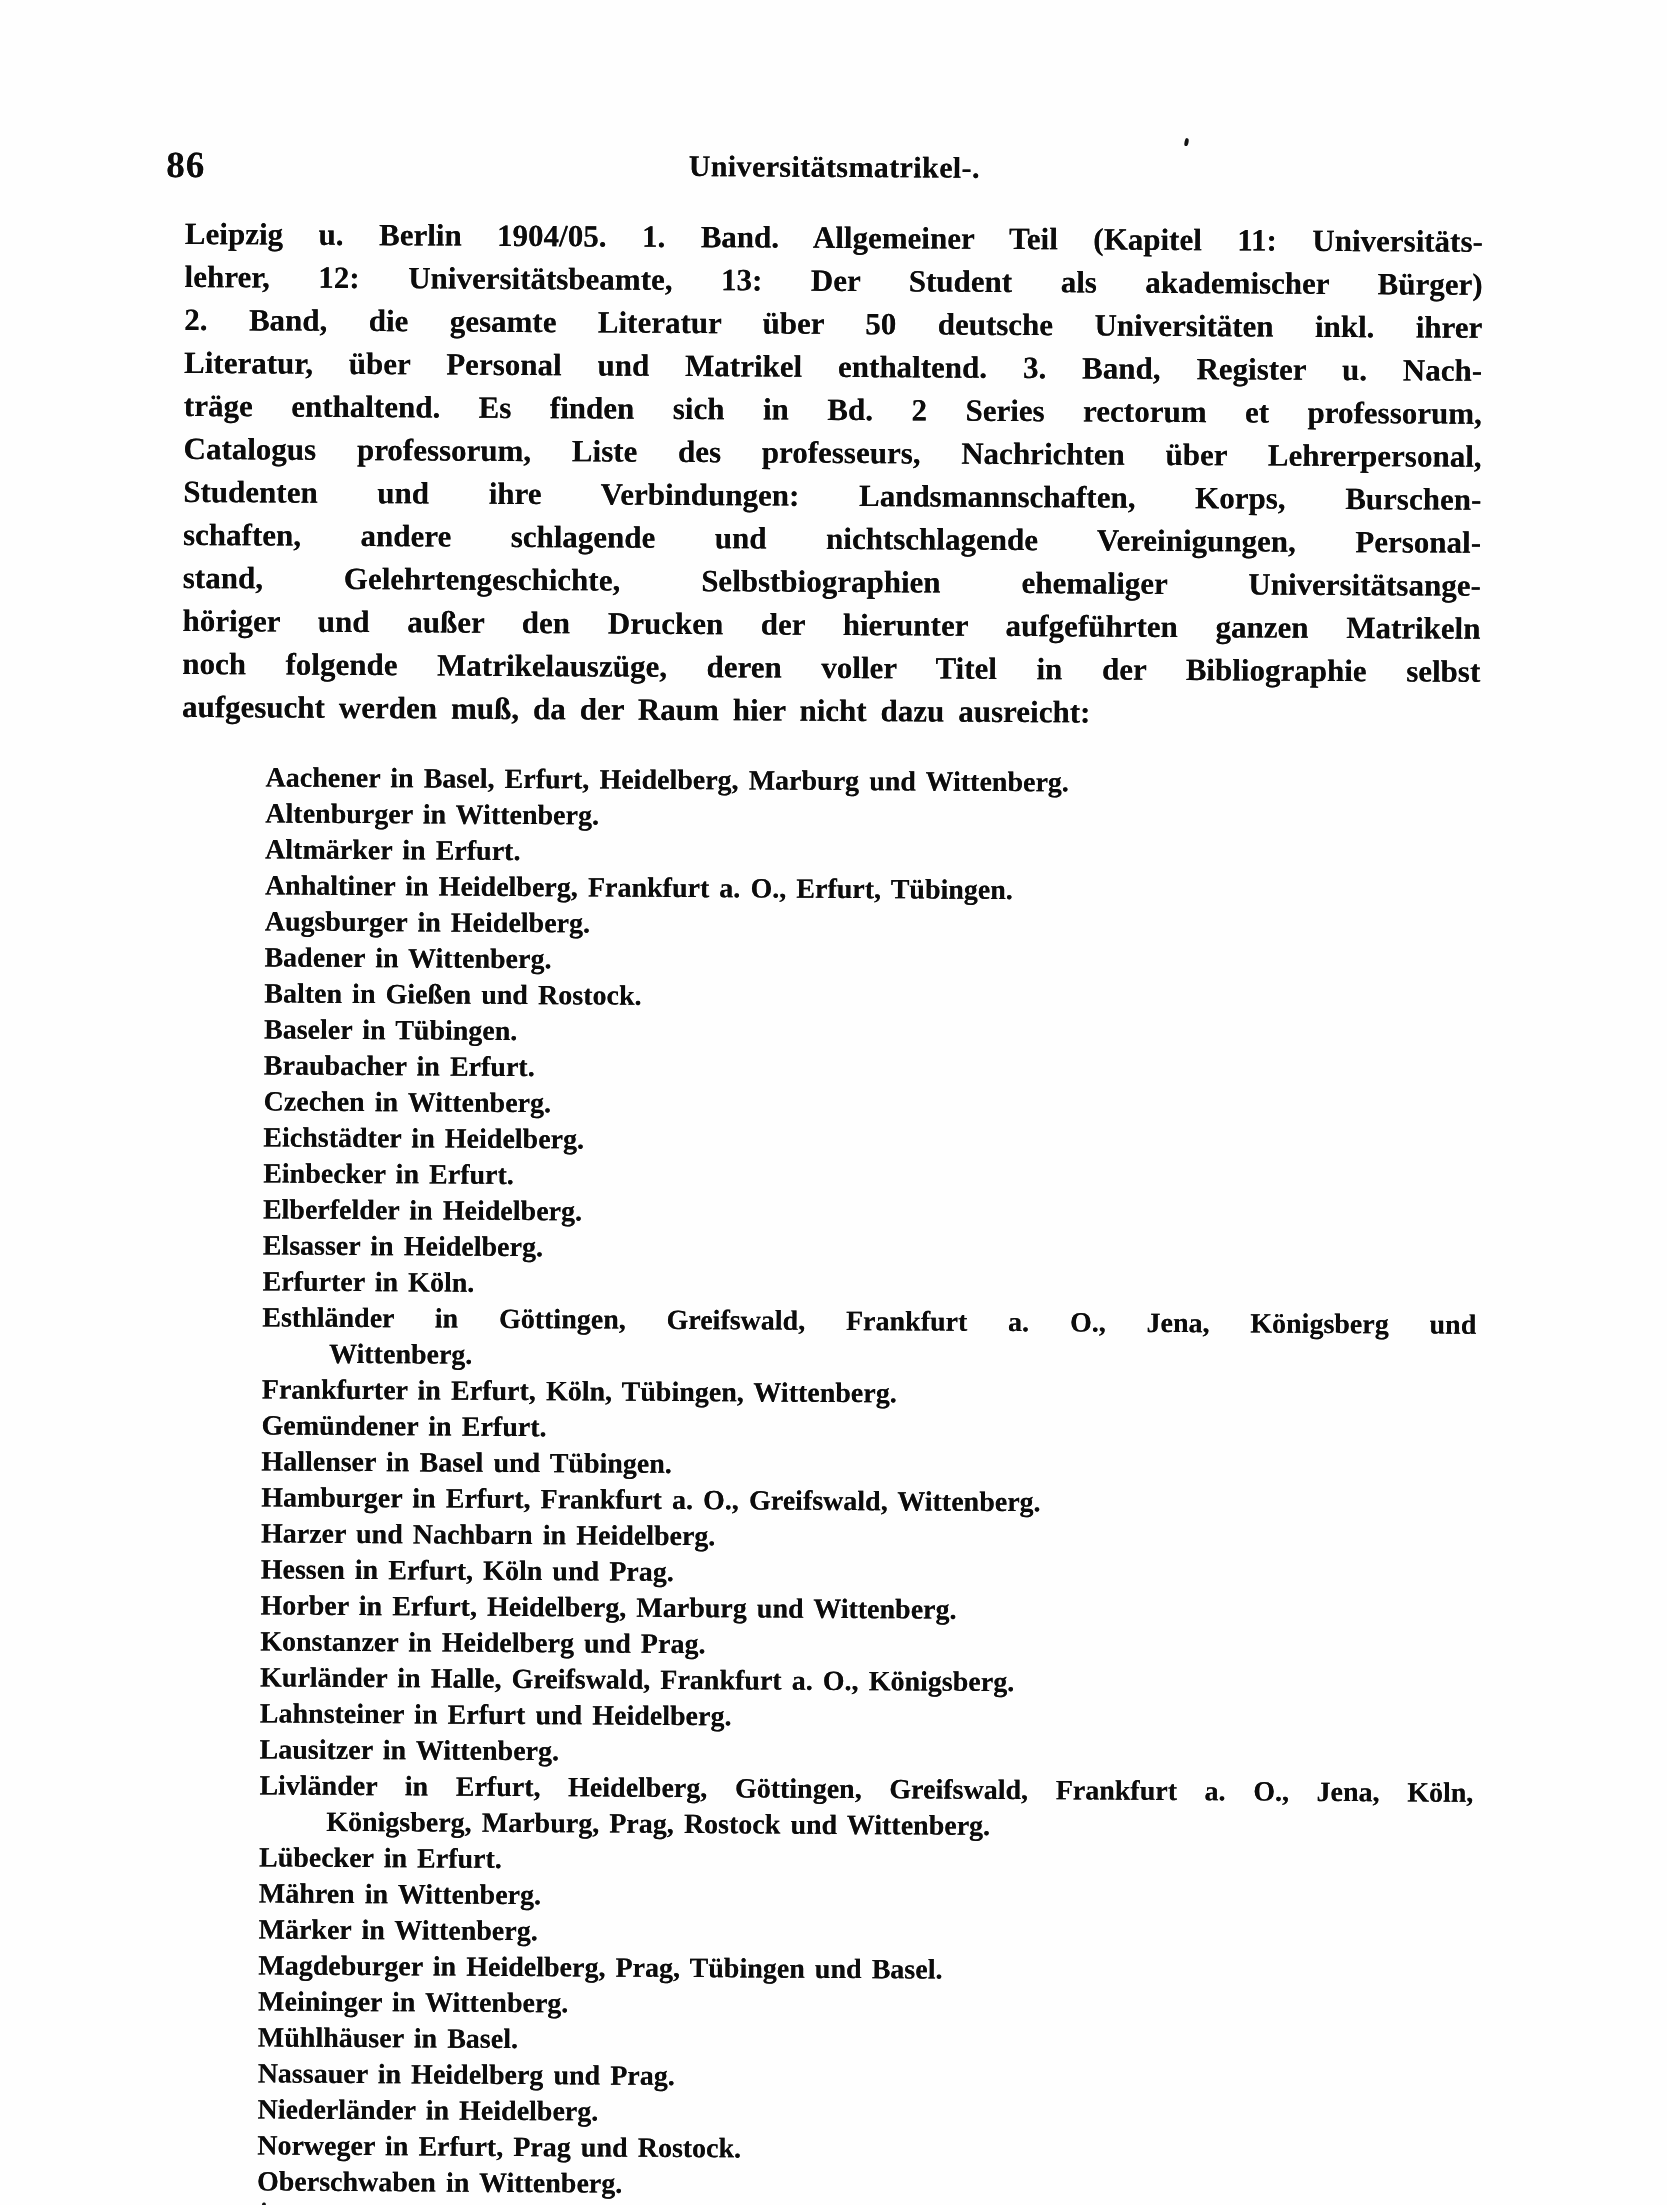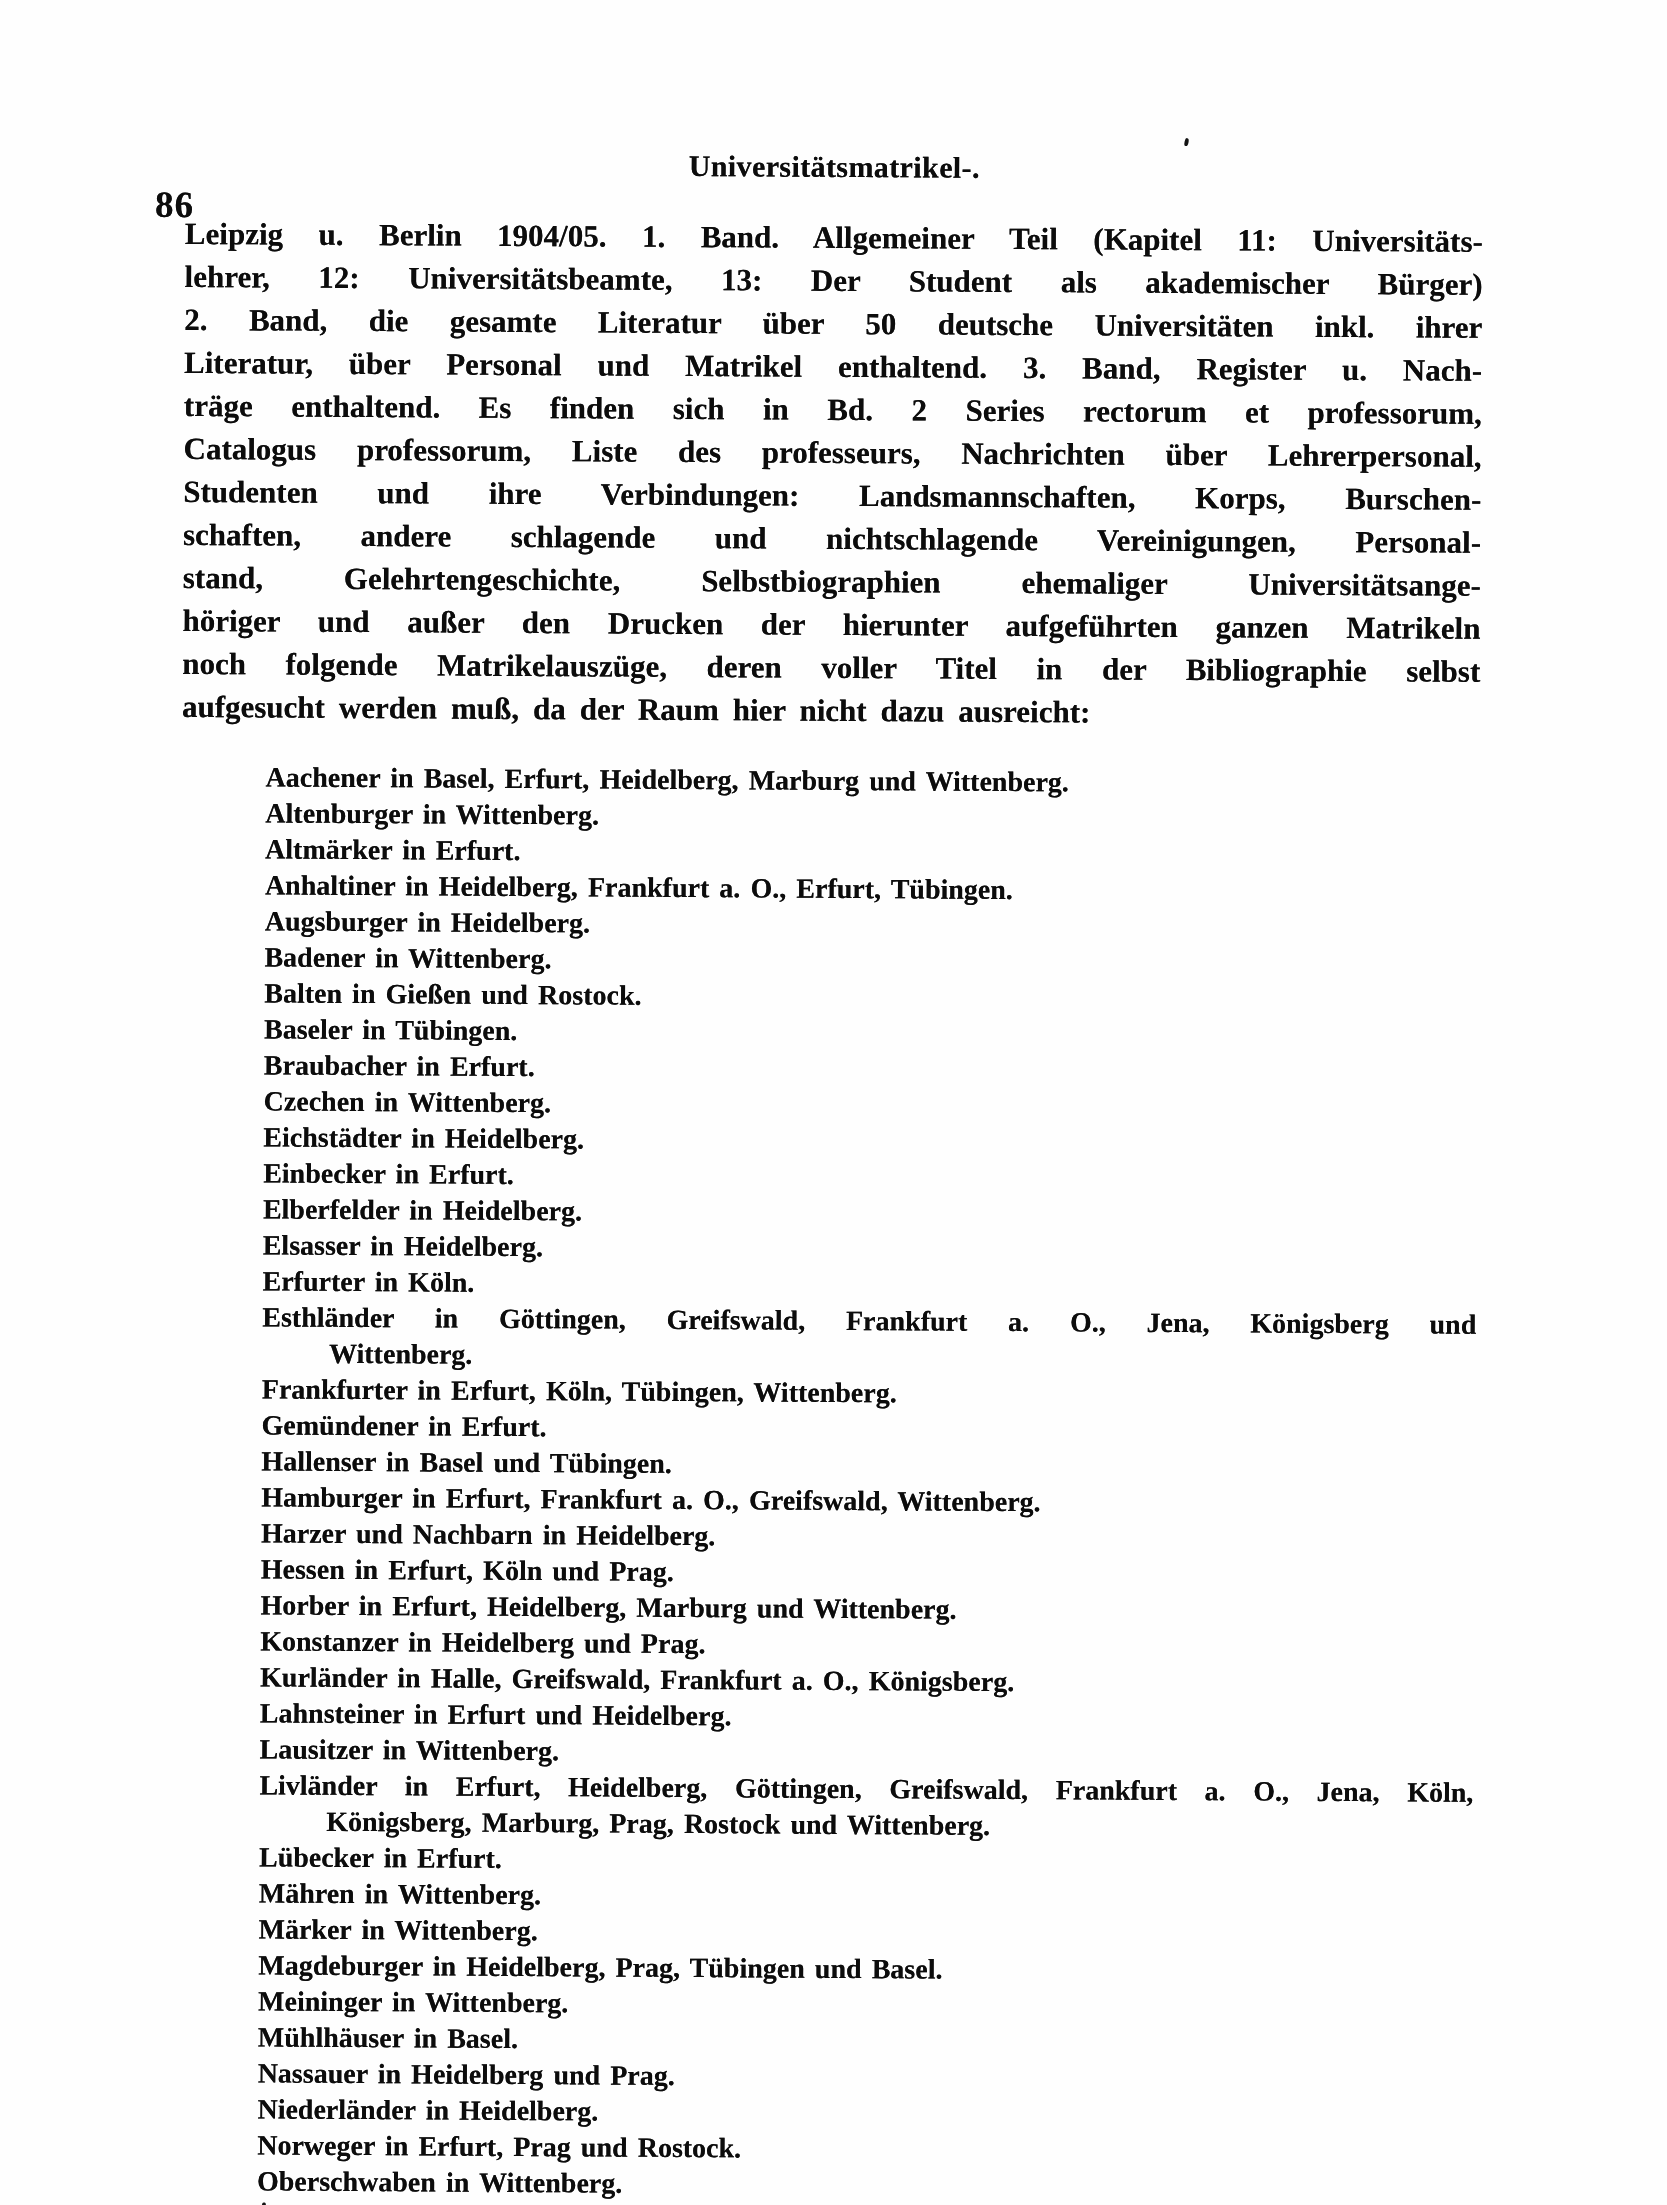--- a/index.html
+++ b/index.html
@@ -12,25 +12,24 @@
   .page{
     position:relative;width:1667px;height:2465px;
     color:#0c0c0c;
   }
   .page-inner{
     position:absolute;left:0;top:0;width:100%;height:100%;
     transform:rotate(0.35deg);
     transform-origin:185px 221px;
   }
   .pagenum{
-    position:absolute;left:155px;top:146px;
+    position:absolute;left:166px;top:146px;
     font-size:37px;font-weight:700;line-height:1;
     letter-spacing:0.9px;
     text-shadow:0 0 0.4px rgba(0,0,0,.75);
-    margin-top:40px;
   }
   .runhead{
     position:absolute;left:185px;top:148px;width:1298px;
     text-align:center;
     font-size:30px;font-weight:700;line-height:1;
     letter-spacing:0.4px;
     text-shadow:0 0 0.4px rgba(0,0,0,.75);
   }
   .para{
     position:absolute;left:185px;top:212px;width:1298px;

